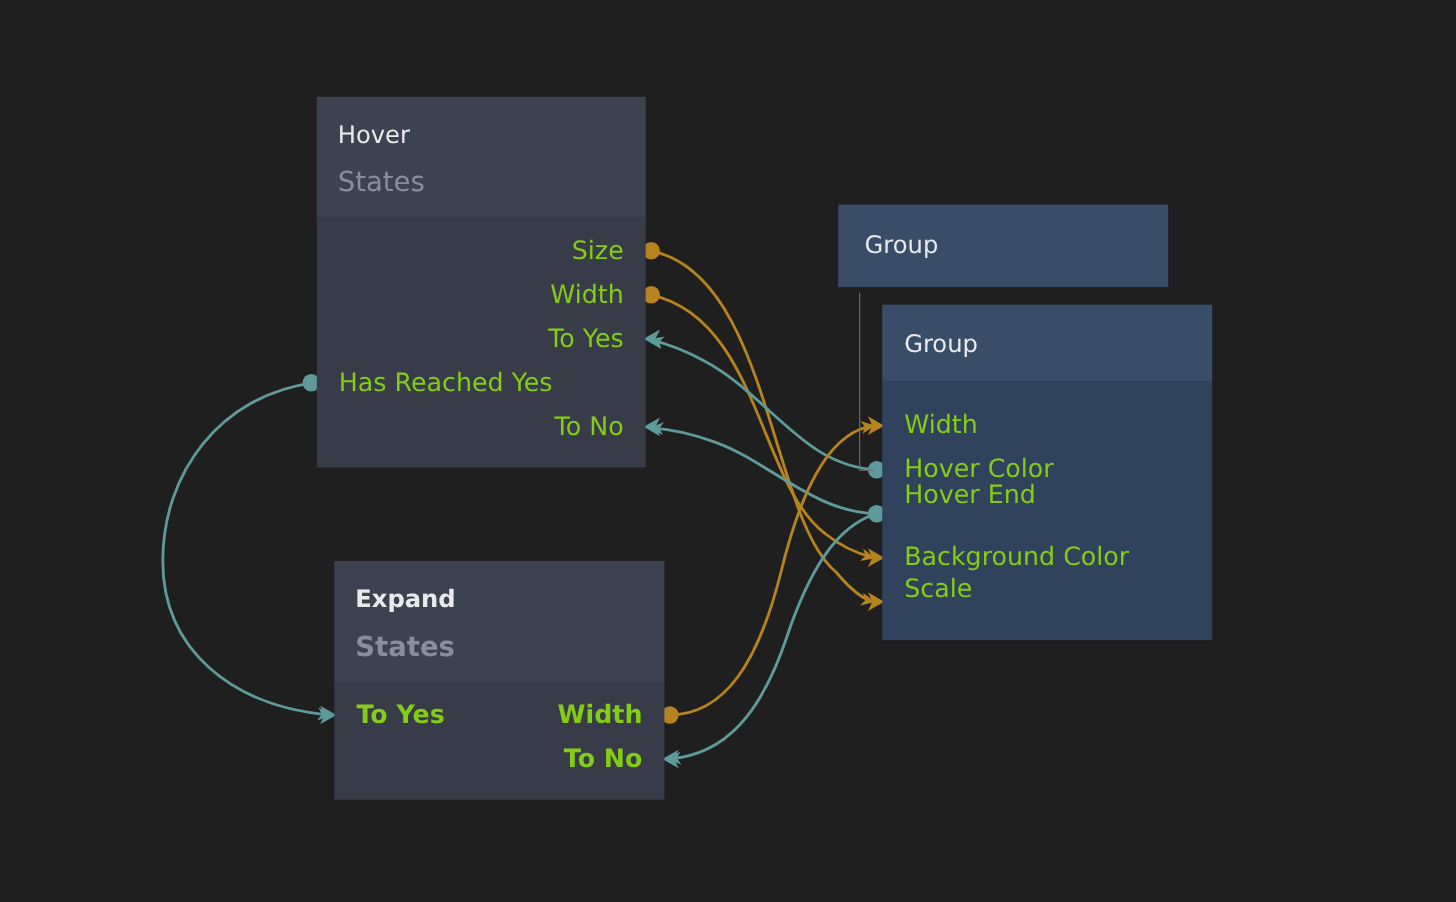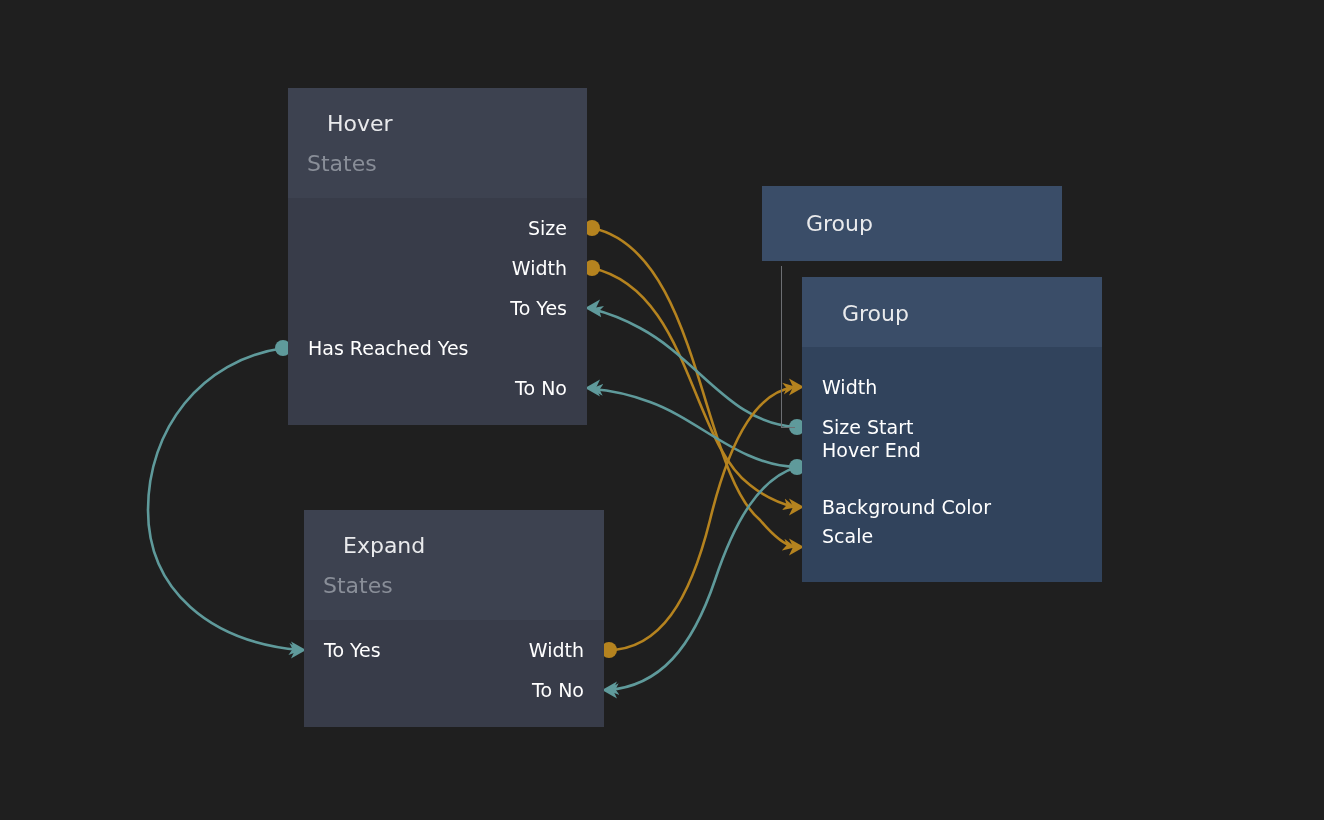--- a/index.html
+++ b/index.html
@@ -36,25 +36,24 @@
   .node-body {
     box-sizing: border-box;
     width: 100%;
     position: relative;
   }
   .node-title {
     color: #e9eaec;
     font-size: 22px;
     line-height: 1;
     white-space: nowrap;
-    margin-left: 20px;
   }
   .node-subtitle {
     color: #898e98;
-    font-size: 22px;
+    font-size: 25px;
     line-height: 1;
     white-space: nowrap;
   }
 
   
   .node-state .node-header { background: #3d4250; }
   .node-state .node-body   { background: #383c49; }
 
   
   .node-group .node-header { background: #3a4d68; }
@@ -62,22 +61,22 @@
 
   
   .port {
     position: absolute;
     height: 22px;
     display: flex;
     align-items: center;
     white-space: nowrap;
   }
   .port-label {
-    color: #ffffff;
-    font-size: 19px;
+    color: #84cc16;
+    font-size: 23px;
     line-height: 22px;
   }
   .port-in  { left: 0; }
   .port-out { right: 0; }
 
   
   .group-bar {
     position: absolute;
     background: #3a4d68;
     box-sizing: border-box;
@@ -160,21 +159,21 @@
         <div class="port port-out" style="top: 209px; right: 20px;">
           <span class="port-label">To Yes</span>
         </div>
         <div class="port port-in" style="top: 249px; left: 20px; text-align: center;">
           <span class="port-label">Has Reached Yes</span>
         </div>
         <div class="port port-out" style="top: 289px; right: 20px;">
           <span class="port-label">To No</span>
         </div>
       </div>
-      <div class="node node-state" style="left: 304px; top: 510px; width: 300px; height: 217px;">
+      <div class="node node-state" style="left: 304px; top: 510px; width: 300px; height: 217px; font-weight: bold;">
         <div class="node-header" style="height: 110px; position: relative;">
           <div class="node-title" style="position: absolute; left: 19px; top: 25px;">Expand</div>
           <div class="node-subtitle" style="position: absolute; left: 19px; top: 65px;">States</div>
         </div>
         <div class="node-body" style="height: 107px;"></div>
         <div class="port port-in" style="top: 129px; left: 20px;">
           <span class="port-label">To Yes</span>
         </div>
         <div class="port port-out" style="top: 129px; right: 20px;">
           <span class="port-label">Width</span>
@@ -185,21 +184,21 @@
       </div>
       <div class="node node-group" style="left: 802px; top: 277px; width: 300px; height: 305px;">
         <div class="node-header" style="height: 70px; position: relative;">
           <div class="node-title" style="position: absolute; left: 20px; top: 26px;">Group</div>
         </div>
         <div class="node-body" style="height: 235px;"></div>
         <div class="port port-in" style="top: 99px; left: 20px;">
           <span class="port-label">Width</span>
         </div>
         <div class="port port-in" style="top: 139px; left: 20px;">
-          <span class="port-label">Size Start</span>
+          <span class="port-label">Hover Color</span>
         </div>
         <div class="port port-in" style="top: 162px; left: 20px;">
           <span class="port-label">Hover End</span>
         </div>
         <div class="port port-in" style="top: 219px; left: 20px;">
           <span class="port-label">Background Color</span>
         </div>
         <div class="port port-in" style="top: 248px; left: 20px;">
           <span class="port-label">Scale</span>
         </div>

